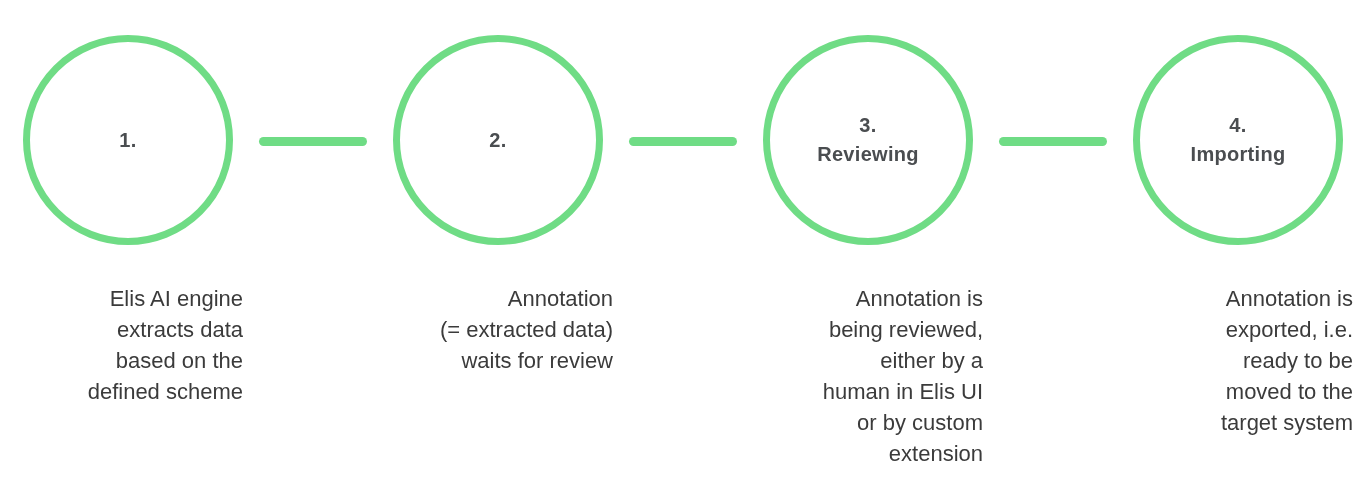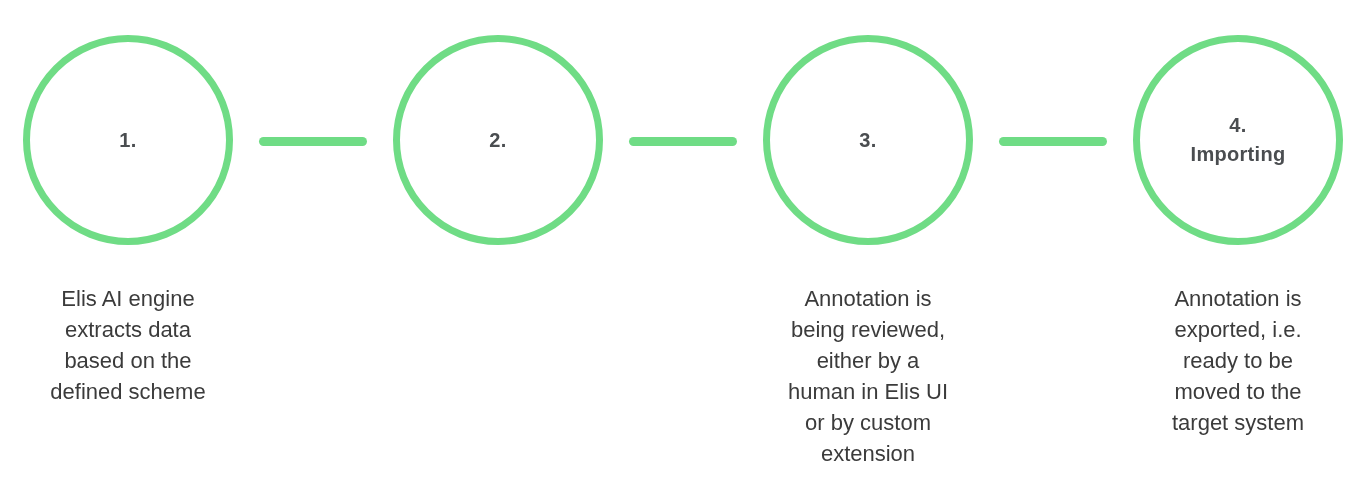--- a/index.html
+++ b/index.html
@@ -43,21 +43,21 @@
     font-weight: bold;
     color: #4a4d50;
     line-height: 29px;
     letter-spacing: 0.3px;
   }
   .step-desc {
     margin-top: 38px;
     font-size: 22px;
     line-height: 31px;
     color: #3b3b3b;
-    text-align: center;
+    text-align: right;
     white-space: pre-line;
     width: 230px;
   }
   .gap {
     width: 160px;
     flex: 0 0 auto;
     display: flex;
     justify-content: center;
   }
   .dash {
@@ -84,29 +84,33 @@
   </div>
 
   <div class="gap">
     <div class="dash"></div>
   </div>
 
   <div class="step">
     <div class="circle">
       <div class="step-number">2.</div>
     </div>
+    <div class="step-desc">Annotation
+(= extracted data)
+waits for review</div>
   </div>
 
   <div class="gap">
     <div class="dash"></div>
   </div>
 
   <div class="step">
     <div class="circle">
       <div class="step-number">3.</div>
+      <div class="step-title">Reviewing</div>
     </div>
     <div class="step-desc">Annotation is
 being reviewed,
 either by a
 human in Elis UI
 or by custom
 extension</div>
   </div>
 
   <div class="gap">

